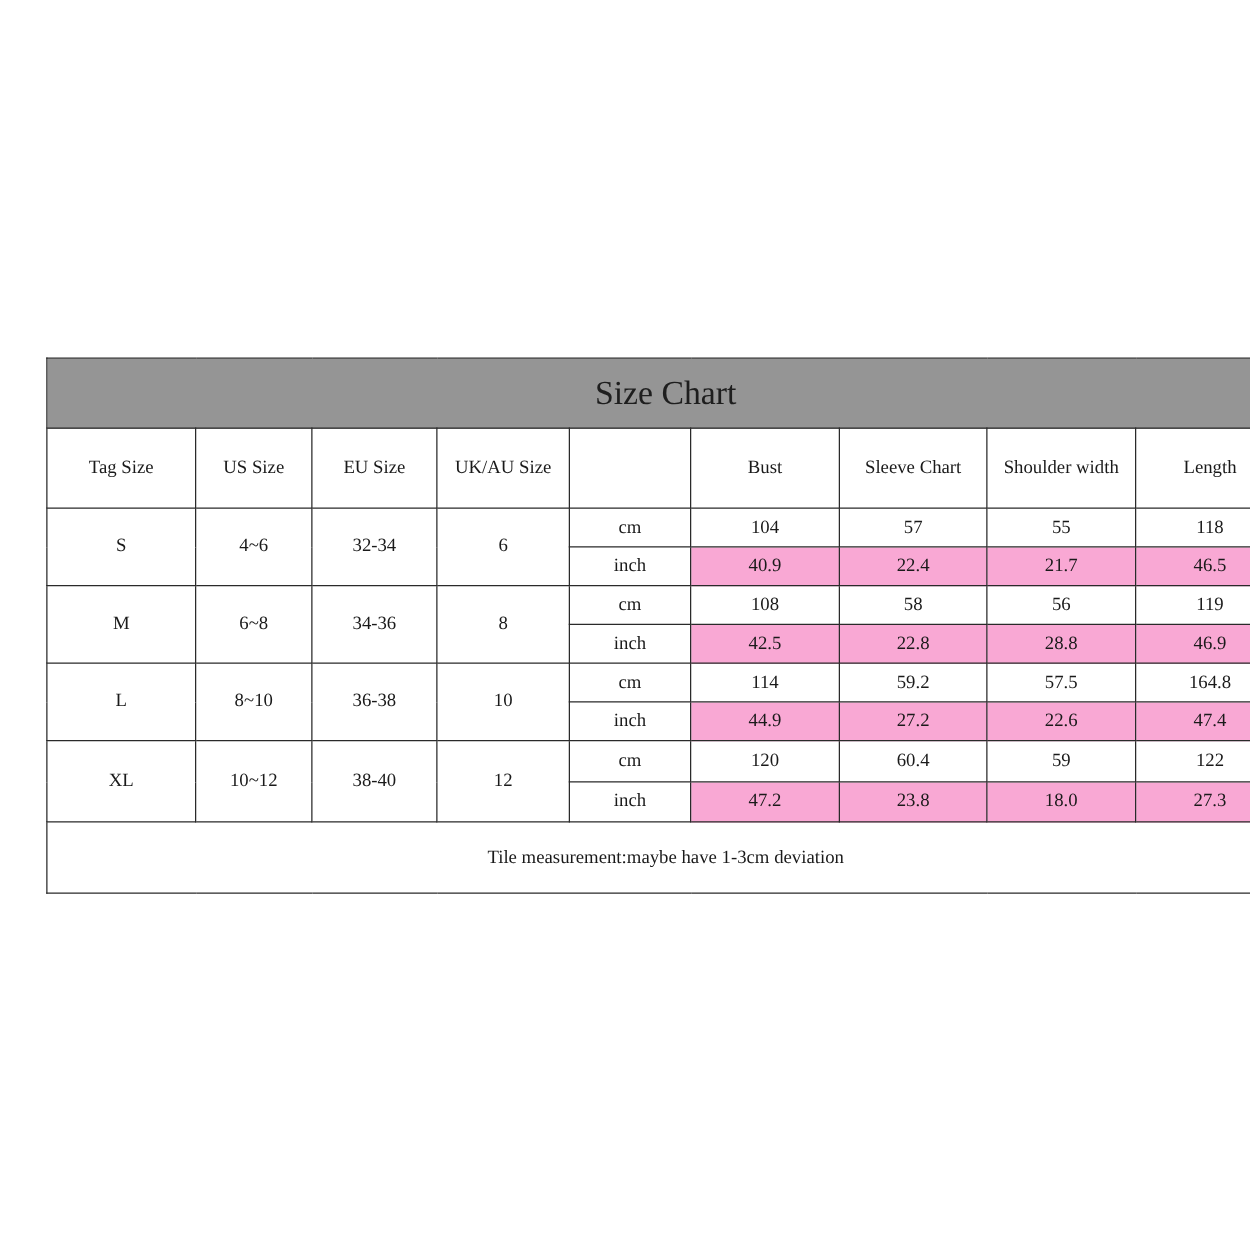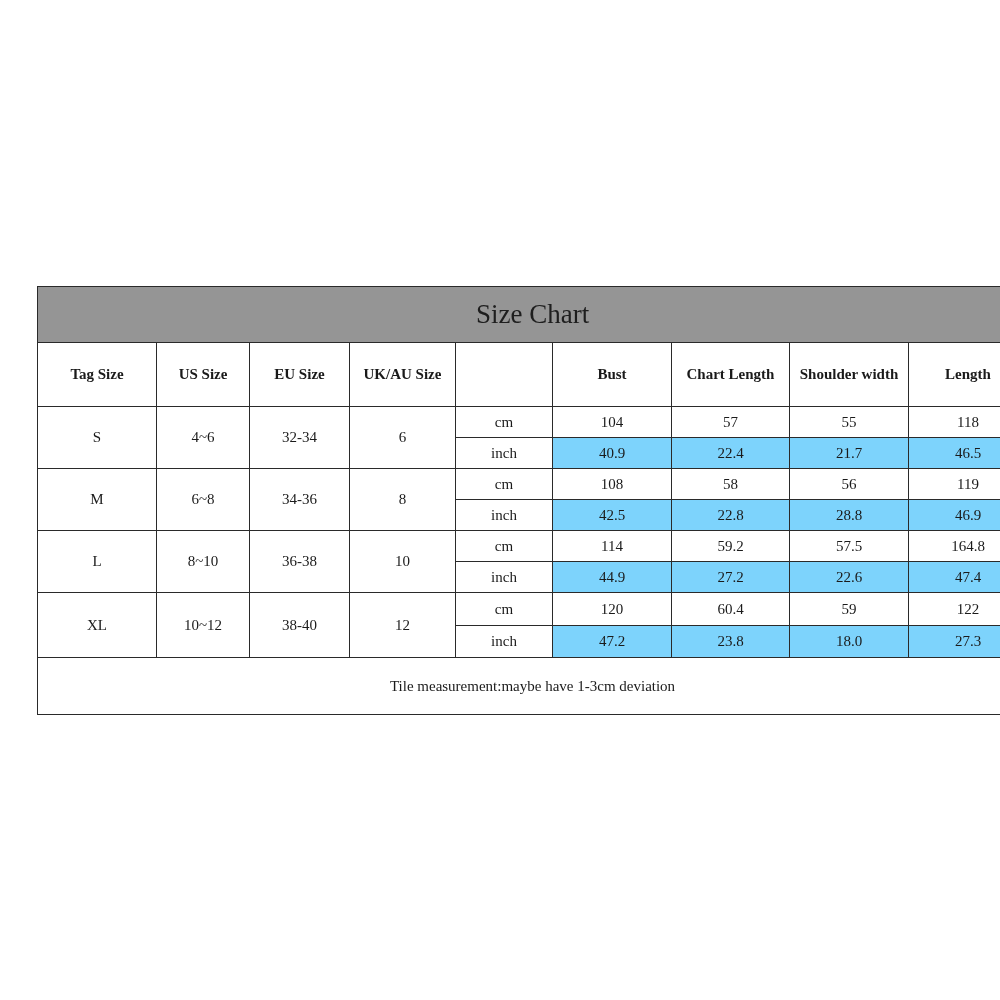--- a/index.html
+++ b/index.html
@@ -1,22 +1,22 @@
 <!DOCTYPE html>
 <html><head>
 <meta charset="utf-8">
 <style>
   html, body { margin:0; padding:0; background:#ffffff; }
   body { width:1000px; height:1000px; position:relative; font-family:"Liberation Serif", serif; color:#1a1a1a; }
   #chart { position:absolute; left:8px; top:286px; width:990px; border-collapse:collapse; table-layout:fixed;margin-left:29px; }
   #chart td { border:1.5px solid #2a2a2a; text-align:center; vertical-align:middle; padding:0; font-size:15px; }
   #chart tr.title td { background:#959595; height:55px; font-size:27px; color:#1e1e1e; }
-  #chart tr.head td { height:63px; font-weight:bold; font-size:15px; }
+  #chart tr.head td { height:63px; font-weight:normal; font-size:15px; }
   #chart tr.sub td { height:30px; }
-  #chart td.shade { background:#7dd3fc; }
+  #chart td.shade { background:#f9a8d4; }
   #chart tr.foot td { height:56px; font-size:15px; }
 </style>
 </head>
 <body>
 
 <table id="chart">
   <colgroup>
     <col style="width:119px">
       <col style="width:93px">
       <col style="width:100px">
@@ -31,21 +31,21 @@
       <tr class="title">
     <td colspan="9">Size Chart</td>
   </tr>
   <tr class="head">
     <td>Tag Size</td>
     <td>US Size</td>
     <td>EU Size</td>
     <td>UK/AU Size</td>
     <td></td>
     <td>Bust</td>
-    <td>Chart Length</td>
+    <td>Sleeve Chart</td>
     <td>Shoulder width</td>
     <td>Length</td>
   </tr>
 
   <tr class="sub">
     <td rowspan="2">S</td>
     <td rowspan="2">4~6</td>
     <td rowspan="2">32-34</td>
     <td rowspan="2">6</td>
     <td>cm</td>

